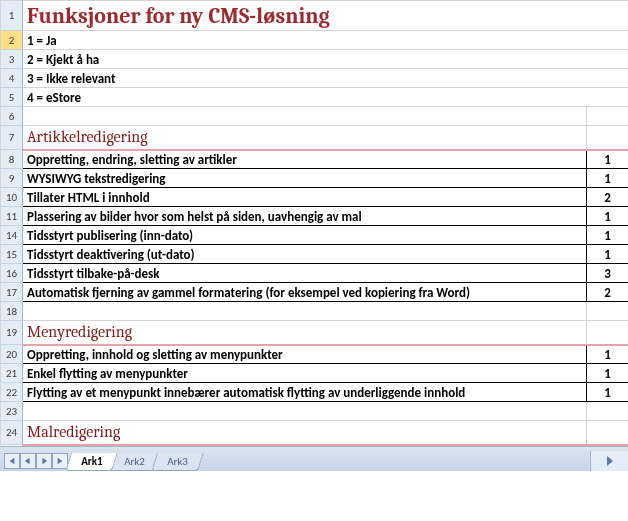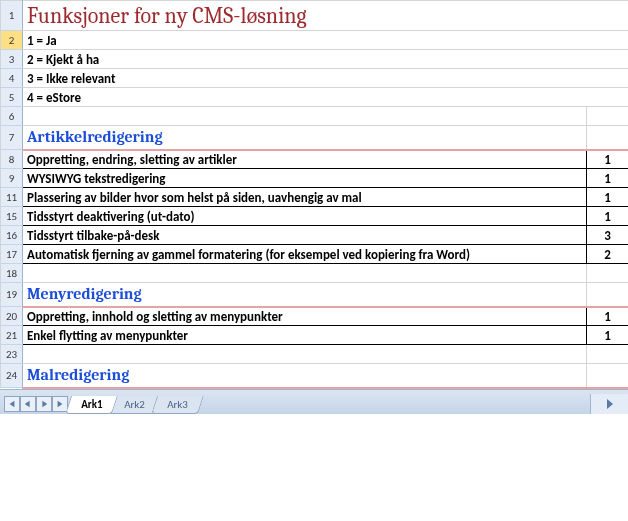--- a/index.html
+++ b/index.html
@@ -3,25 +3,25 @@
 <meta charset="utf-8">
 <style>
   * { box-sizing: border-box; }
   html, body { margin:0; padding:0; font-family: Calibri, Arial, sans-serif; font-size:13px; color:#000; background:#fff; }
   .sheet { width:628px; border-collapse:collapse; table-layout:fixed; }
   .sheet td { border:1px solid #d4d4d4; padding:0; height:19px; vertical-align:middle; overflow:hidden; white-space:nowrap; }
   .sheet td.rownum { width:22px; background:#e4ecf7; text-align:center; font-size:11px; color:#3b3b3b; border-right:1px solid #9eb6ce; border-bottom:1px solid #c6d4e8; }
   .sheet td.rownum.sel { background:#ffdf84; }
   .sheet td.colA { width:564px; padding-left:4px; }
   .sheet td.colB { width:42px; text-align:center; }
-  .title-cell { font-family:Cambria, Georgia, serif; font-size:22px; font-weight:normal; color:#9b2b2e; padding-left:4px;margin-top:20px; }
+  .title-cell { font-family:Cambria, Georgia, serif; font-size:22px; font-weight:bold; color:#9b2b2e; padding-left:4px;margin-top:20px; }
   .title-row td { height:30px; }
   .legend { font-weight:bold; }
   .section-row td { height:24px; }
-  .section { font-family:Cambria, Georgia, serif; font-size:16px; font-weight:bold; color:#1d4ed8; padding-left:4px; border-bottom:2px solid #e6a3a5 !important; }
+  .section { font-family:Cambria, Georgia, serif; font-size:16px; font-weight:normal; color:#7f1d1d; padding-left:4px; border-bottom:2px solid #e6a3a5 !important; }
   .section-b { border-bottom:2px solid #e6a3a5 !important; }
   td.data-text { font-weight:bold; border:1px solid #000 !important; padding-left:4px;margin-top:8px; }
   td.data-val  { font-weight:bold; border:1px solid #000 !important; text-align:center; }
   
   .tabbar { width:628px; height:25px; background:linear-gradient(#dbe5f1,#c5d4e8); border-top:1px solid #9eb6ce; display:flex; align-items:flex-end; font-size:11px; position:relative; }
   .nav { display:flex; gap:0; margin:0 4px 2px 4px; }
   .nav-btn { width:16px; height:16px; border:1px solid #8ea6c4; background:#eaf0f8; display:flex; align-items:center; justify-content:center; color:#4a6; cursor:pointer; }
   .nav-btn svg { width:8px; height:8px; fill:#597aa3; }
   .tabs { display:flex; align-items:flex-end; }
   .tab { position:relative; padding:2px 12px 2px 12px; margin-left:-4px; background:#dbe5f1; border:1px solid #8ea6c4; border-top:none; border-radius:0 0 4px 4px; transform:skewX(-18deg); color:#4b6184; cursor:pointer; }
@@ -74,22 +74,32 @@
     <td class="rownum">8</td>
     <td class="colA data-text">Oppretting, endring, sletting av artikler</td>
     <td class="colB data-val">1</td>
   </tr>
   <tr>
     <td class="rownum">9</td>
     <td class="colA data-text">WYSIWYG tekstredigering</td>
     <td class="colB data-val">1</td>
   </tr>
   <tr>
+    <td class="rownum">10</td>
+    <td class="colA data-text">Tillater HTML i innhold</td>
+    <td class="colB data-val">2</td>
+  </tr>
+  <tr>
     <td class="rownum">11</td>
     <td class="colA data-text">Plassering av bilder hvor som helst på siden, uavhengig av mal</td>
+    <td class="colB data-val">1</td>
+  </tr>
+  <tr>
+    <td class="rownum">14</td>
+    <td class="colA data-text">Tidsstyrt publisering (inn-dato)</td>
     <td class="colB data-val">1</td>
   </tr>
   <tr>
     <td class="rownum">15</td>
     <td class="colA data-text">Tidsstyrt deaktivering (ut-dato)</td>
     <td class="colB data-val">1</td>
   </tr>
   <tr>
     <td class="rownum">16</td>
     <td class="colA data-text">Tidsstyrt tilbake-på-desk</td>
@@ -111,20 +121,25 @@
     <td class="colB section-b"></td>
   </tr>
   <tr>
     <td class="rownum">20</td>
     <td class="colA data-text">Oppretting, innhold og sletting av menypunkter</td>
     <td class="colB data-val">1</td>
   </tr>
   <tr>
     <td class="rownum">21</td>
     <td class="colA data-text">Enkel flytting av menypunkter</td>
+    <td class="colB data-val">1</td>
+  </tr>
+  <tr>
+    <td class="rownum">22</td>
+    <td class="colA data-text">Flytting av et menypunkt innebærer automatisk flytting av underliggende innhold</td>
     <td class="colB data-val">1</td>
   </tr>
   <tr>
     <td class="rownum">23</td>
     <td class="colA"></td>
     <td class="colB"></td>
   </tr>
   <tr class="section-row">
     <td class="rownum">24</td>
     <td class="colA section">Malredigering</td>

